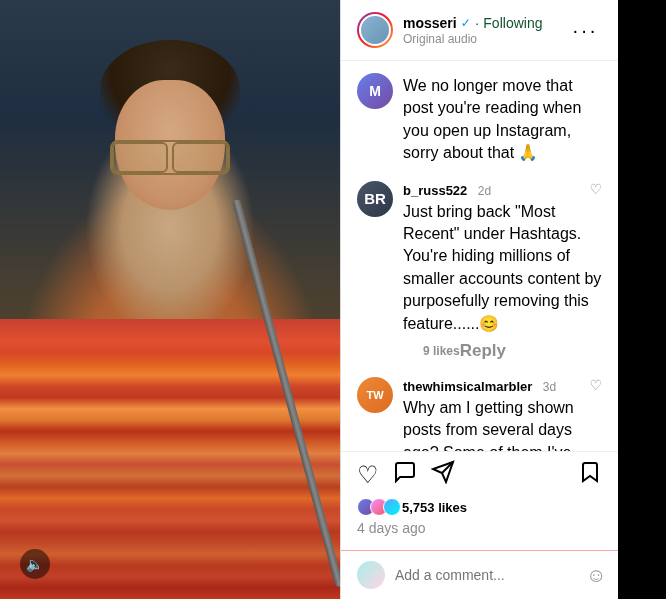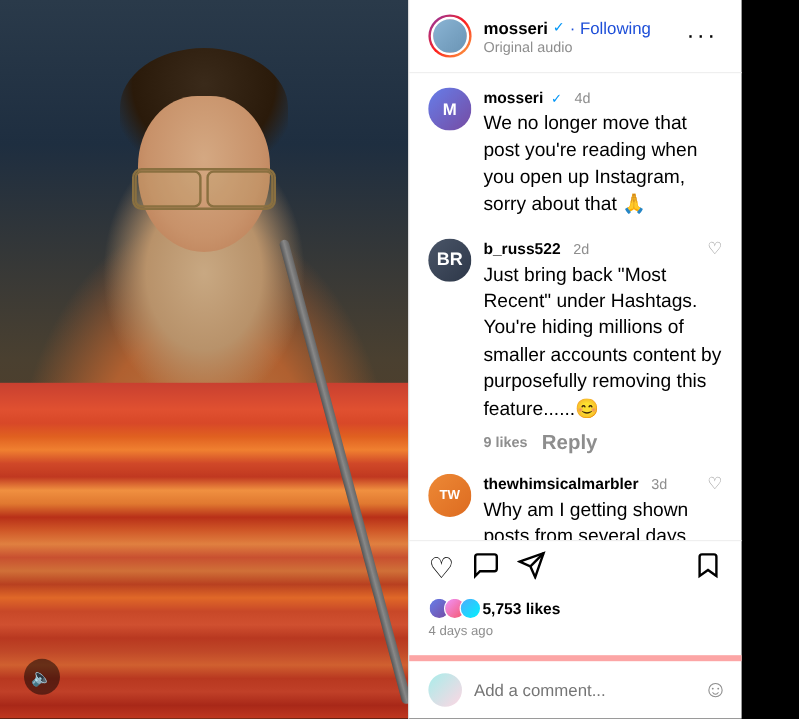--- a/index.html
+++ b/index.html
@@ -186,21 +186,21 @@
       font-size: 14px;
       color: #000;
     }
 
     .verified-badge {
       color: #0095f6;
       font-size: 12px;
     }
 
     .following-label {
-      color: #1d4ed8;
+      color: #14532d;
       font-size: 14px;
     }
 
     .header-subtitle {
       font-size: 12px;
       color: #8e8e8e;
       margin-top: 1px;
     }
 
     .header-more {
@@ -294,22 +294,22 @@
     .comment-text {
       font-size: 16px;
       color: #000;
       margin-top: 2px;
       line-height: 1.4;
     }
 
     .comment-actions {
       display: flex;
       align-items: center;
-      gap: 12px;
       margin-top: 6px;
+      margin-left: 20px;
     }
 
     .comment-likes {
       font-size: 12px;
       color: #8e8e8e;
       font-weight: 600;
     }
 
     .comment-reply {
       font-size: 17px;
@@ -395,31 +395,31 @@
     .like-avatar-2 { background: linear-gradient(135deg, #f093fb, #f5576c); }
     .like-avatar-3 { background: linear-gradient(135deg, #4facfe, #00f2fe); }
 
     .likes-count {
       font-size: 13px;
       font-weight: 700;
       color: #000;
     }
 
     .timestamp {
-      font-size: 11px;
+      font-size: 14px;
       color: #8e8e8e;
       margin-bottom: 6px;
     }
 
     
     .add-comment-row {
       display: flex;
       align-items: center;
       gap: 10px;
-      border-top: 5px solid #fca5a5;
+      border-top: 1px solid #fca5a5;
       padding: 10px 16px;
       flex-shrink: 0;
     }
 
     .commenter-avatar {
       width: 28px;
       height: 28px;
       border-radius: 50%;
       background: linear-gradient(135deg, #a8edea, #fed6e3);
       flex-shrink: 0;
@@ -483,25 +483,20 @@
     <div class="header-more">···</div>
   </div>
 
   <div class="comments-area">
 
     <div class="comment-item">
       <div class="comment-avatar">
         <div class="avatar-mosseri">M</div>
       </div>
       <div class="comment-body">
-        <div>
-          <span class="comment-username">mosseri</span>
-          <span class="comment-verified">✓</span>
-          <span class="comment-time">4d</span>
-        </div>
         <div class="comment-text">We no longer move that post you're reading when you open up Instagram, sorry about that 🙏</div>
       </div>
     </div>
 
     <div class="comment-item">
       <div class="comment-avatar">
         <div class="avatar-bruss">BR</div>
       </div>
       <div class="comment-body">
         <div>

